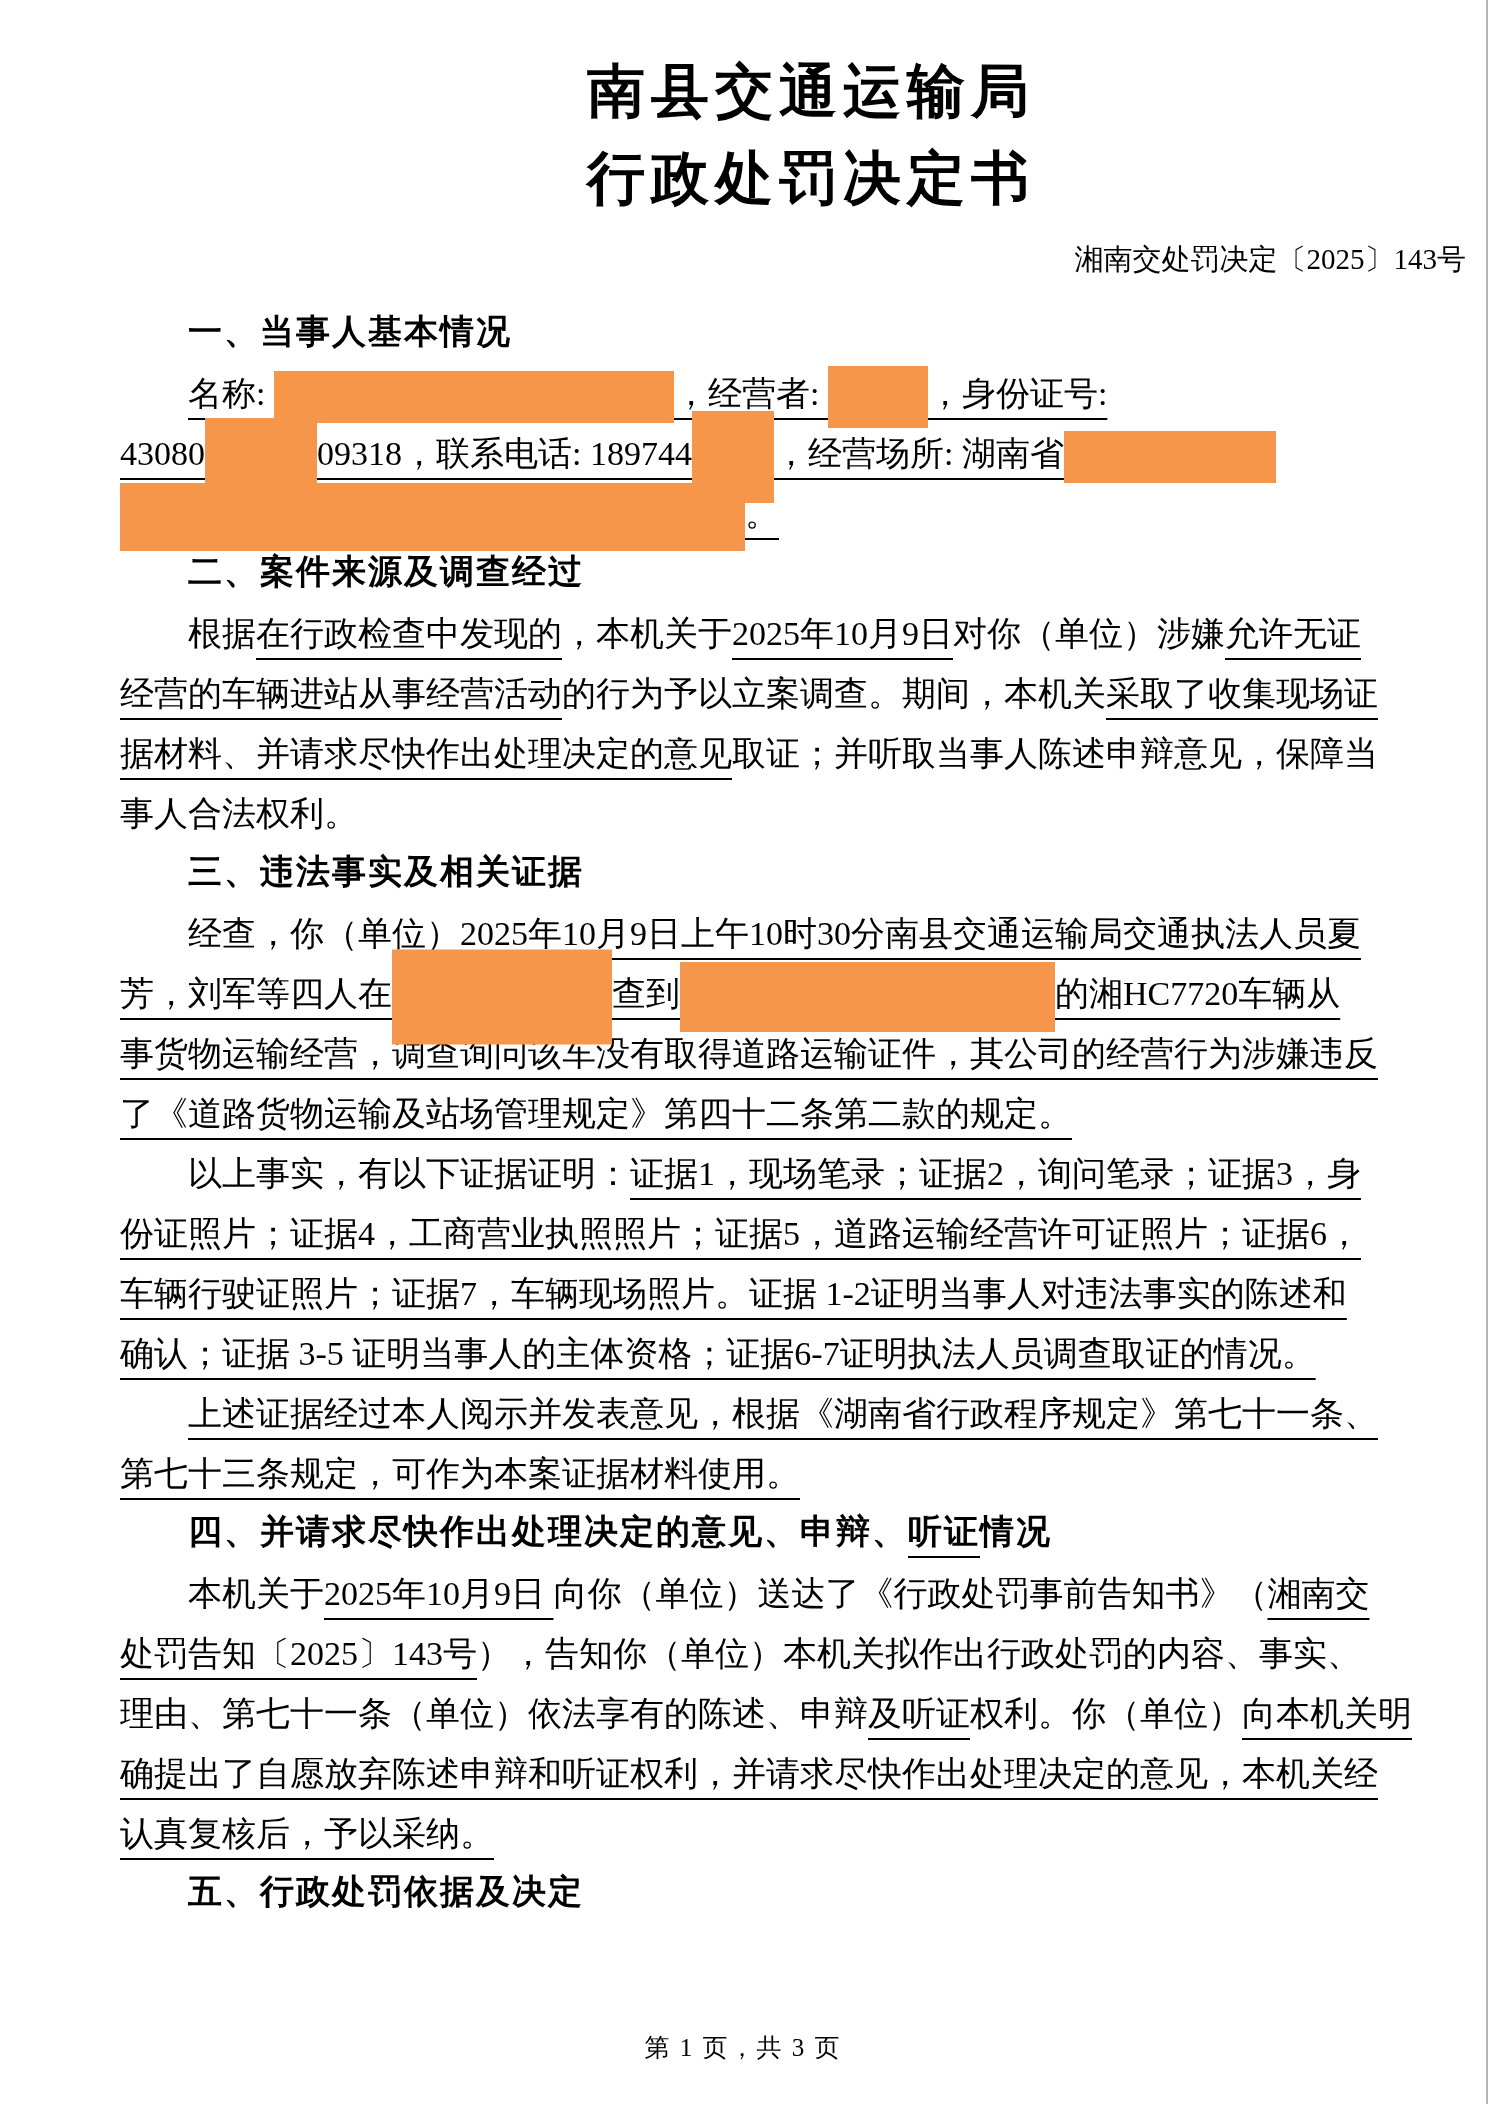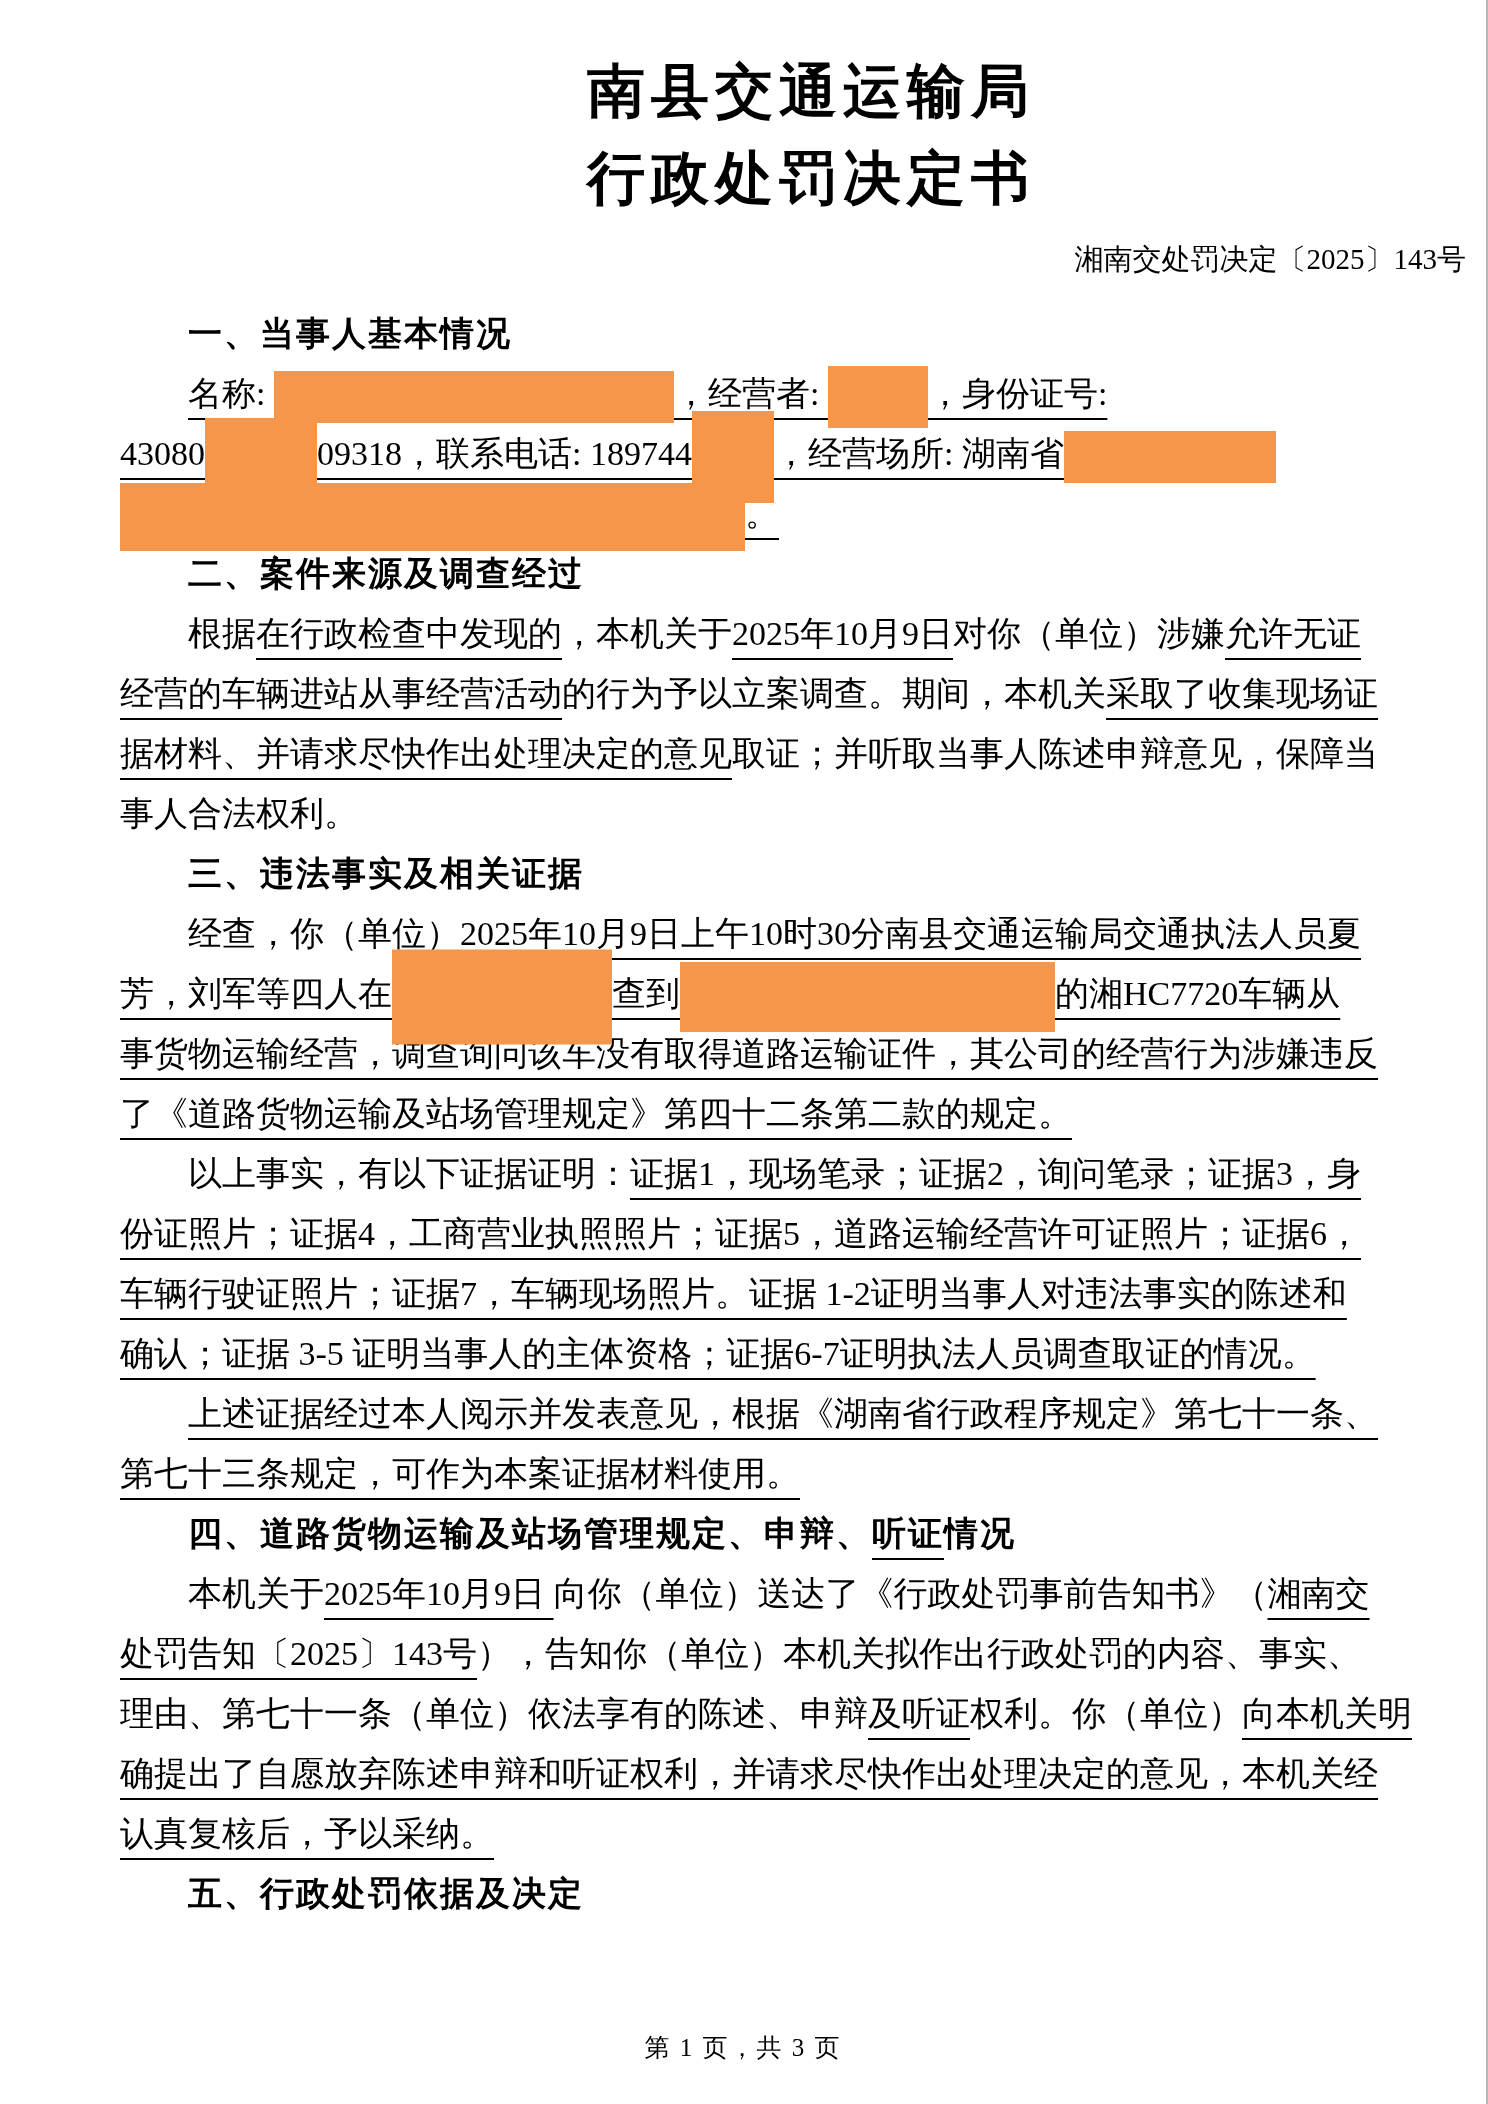--- a/index.html
+++ b/index.html
@@ -24,21 +24,21 @@
   .doc-body{
     margin-top:22px;padding:0 70px 0 120px;
     font-size:34px;
   }
   .line{
     line-height:60px;height:60px;white-space:nowrap;
   }
   .heading{
     line-height:60px;height:60px;white-space:nowrap;
     font-weight:bold;padding-left:68px;
-    font-family:Liberation Serif, serif;
+    font-family:Liberation Mono, monospace;
     letter-spacing:2px;
   }
   .indent{padding-left:68px;}
   .u{
     text-decoration:underline;
     text-decoration-thickness:2px;
     text-underline-offset:13px;
   }
   .redact{
     display:inline-block;position:relative;
@@ -78,21 +78,21 @@
     <div class="line indent"><span class="">经查，你（单位）</span><span class="u">2025年10月9日上午10时30分南县交通运输局交通执法人员夏</span></div>
     <div class="line"><span class="u">芳，刘军等四人在</span><span class="redact" style="width: 220px;"><i style="height: 95px;"></i></span><span class="u">查到</span><span class="redact" style="width: 375px;"><i style="height: 70px;"></i></span><span class="u">的湘HC7720车辆从</span></div>
     <div class="line"><span class="u">事货物运输经营，调查询问该车没有取得道路运输证件，其公司的经营行为涉嫌违反</span></div>
     <div class="line"><span class="u">了《道路货物运输及站场管理规定》第四十二条第二款的规定。</span></div>
     <div class="line indent"><span class="">以上事实，有以下证据证明：</span><span class="u">证据1，现场笔录；证据2，询问笔录；证据3，身</span></div>
     <div class="line"><span class="u">份证照片；证据4，工商营业执照照片；证据5，道路运输经营许可证照片；证据6，</span></div>
     <div class="line"><span class="u">车辆行驶证照片；证据7，车辆现场照片。证据 1-2证明当事人对违法事实的陈述和</span></div>
     <div class="line"><span class="u">确认；证据 3-5 证明当事人的主体资格；证据6-7证明执法人员调查取证的情况。</span></div>
     <div class="line indent"><span class="u">上述证据经过本人阅示并发表意见，根据《湖南省行政程序规定》第七十一条、</span></div>
     <div class="line"><span class="u">第七十三条规定，可作为本案证据材料使用。</span></div>
-    <div class="heading"><span class="">四、道路货物运输及站场管理规定、申辩、</span><span class="u">听证</span><span class="">情况</span></div>
+    <div class="heading"><span class="">四、并请求尽快作出处理决定的意见、申辩、</span><span class="u">听证</span><span class="">情况</span></div>
     <div class="line indent"><span class="">本机关于</span><span class="u">2025年10月9日 </span><span class="">向你（单位）送达了《行政处罚事前告知书》（</span><span class="u">湘南交</span></div>
     <div class="line"><span class="u">处罚告知〔2025〕143号</span><span class="">），告知你（单位）本机关拟作出行政处罚的内容、事实、</span></div>
     <div class="line"><span class="">理由、第七十一条（单位）依法享有的陈述、申辩</span><span class="u">及听证</span><span class="">权利。你（单位）</span><span class="u">向本机关明</span></div>
     <div class="line"><span class="u">确提出了自愿放弃陈述申辩和听证权利，并请求尽快作出处理决定的意见，本机关经</span></div>
     <div class="line"><span class="u">认真复核后，予以采纳。</span></div>
     <div class="heading"><span class="">五、行政处罚依据及决定</span></div>
   </div>
 
 <div class="page-footer">第 1 页，共 3 页</div>
 

